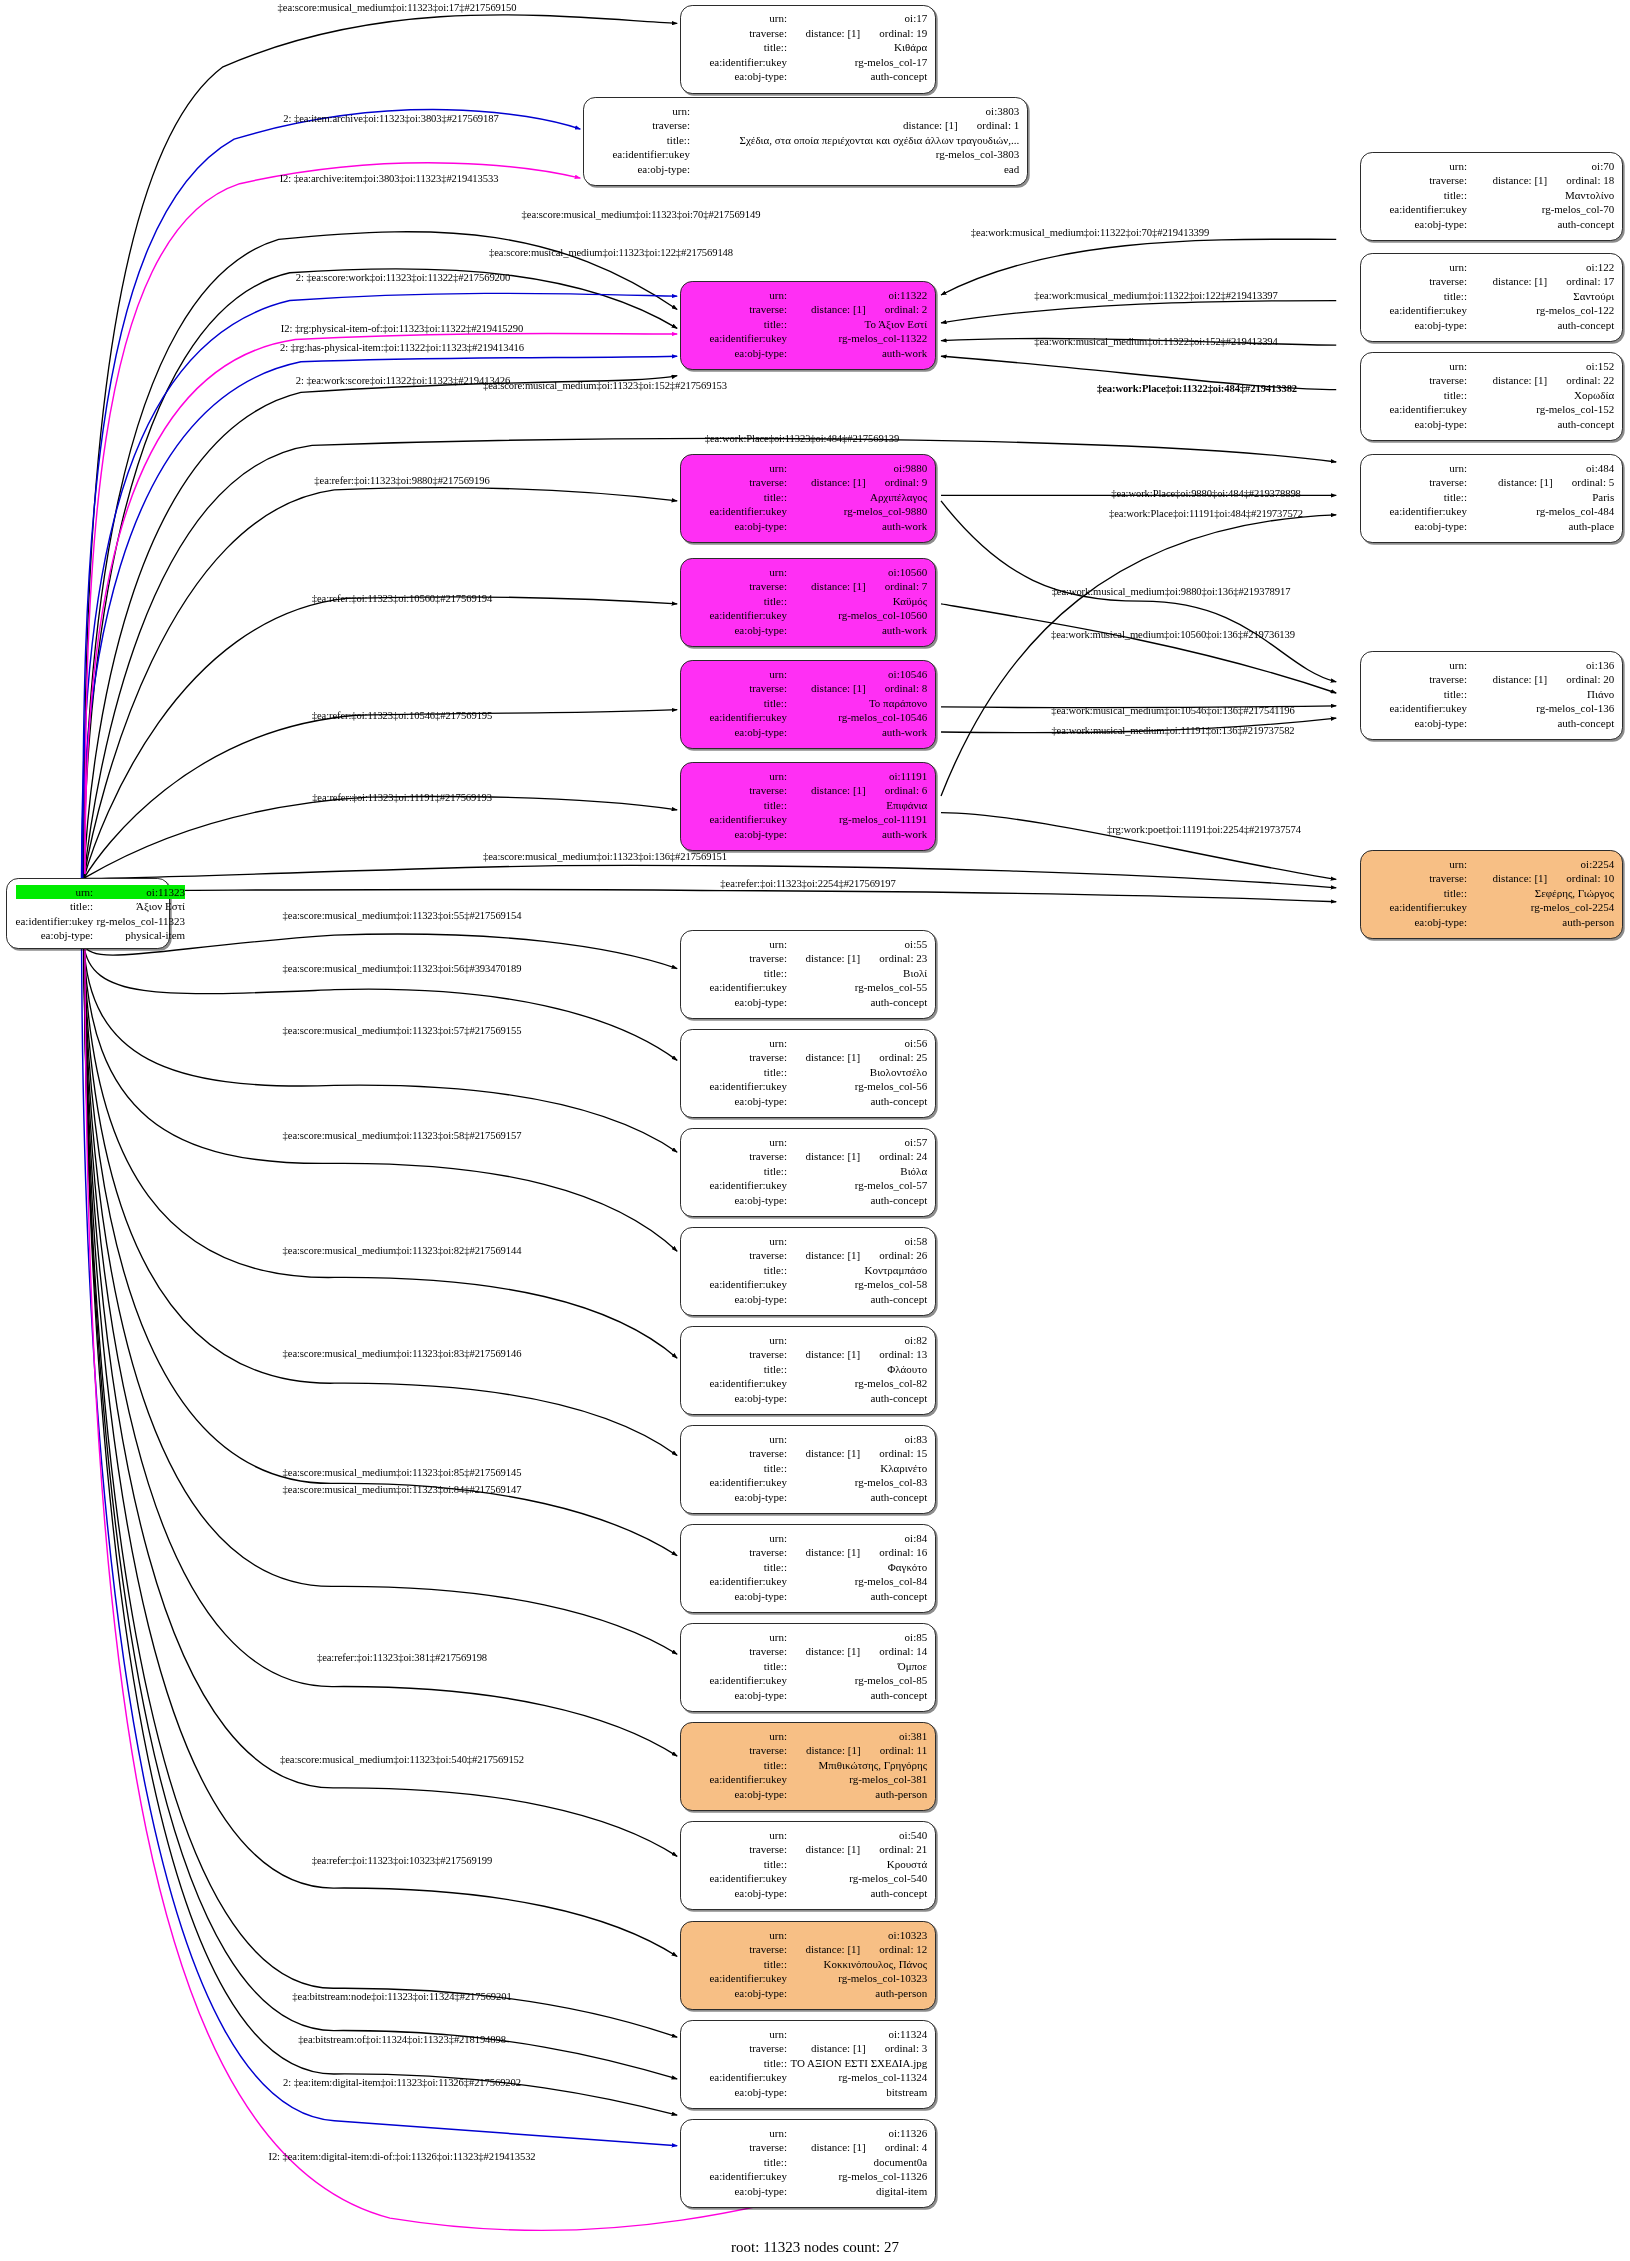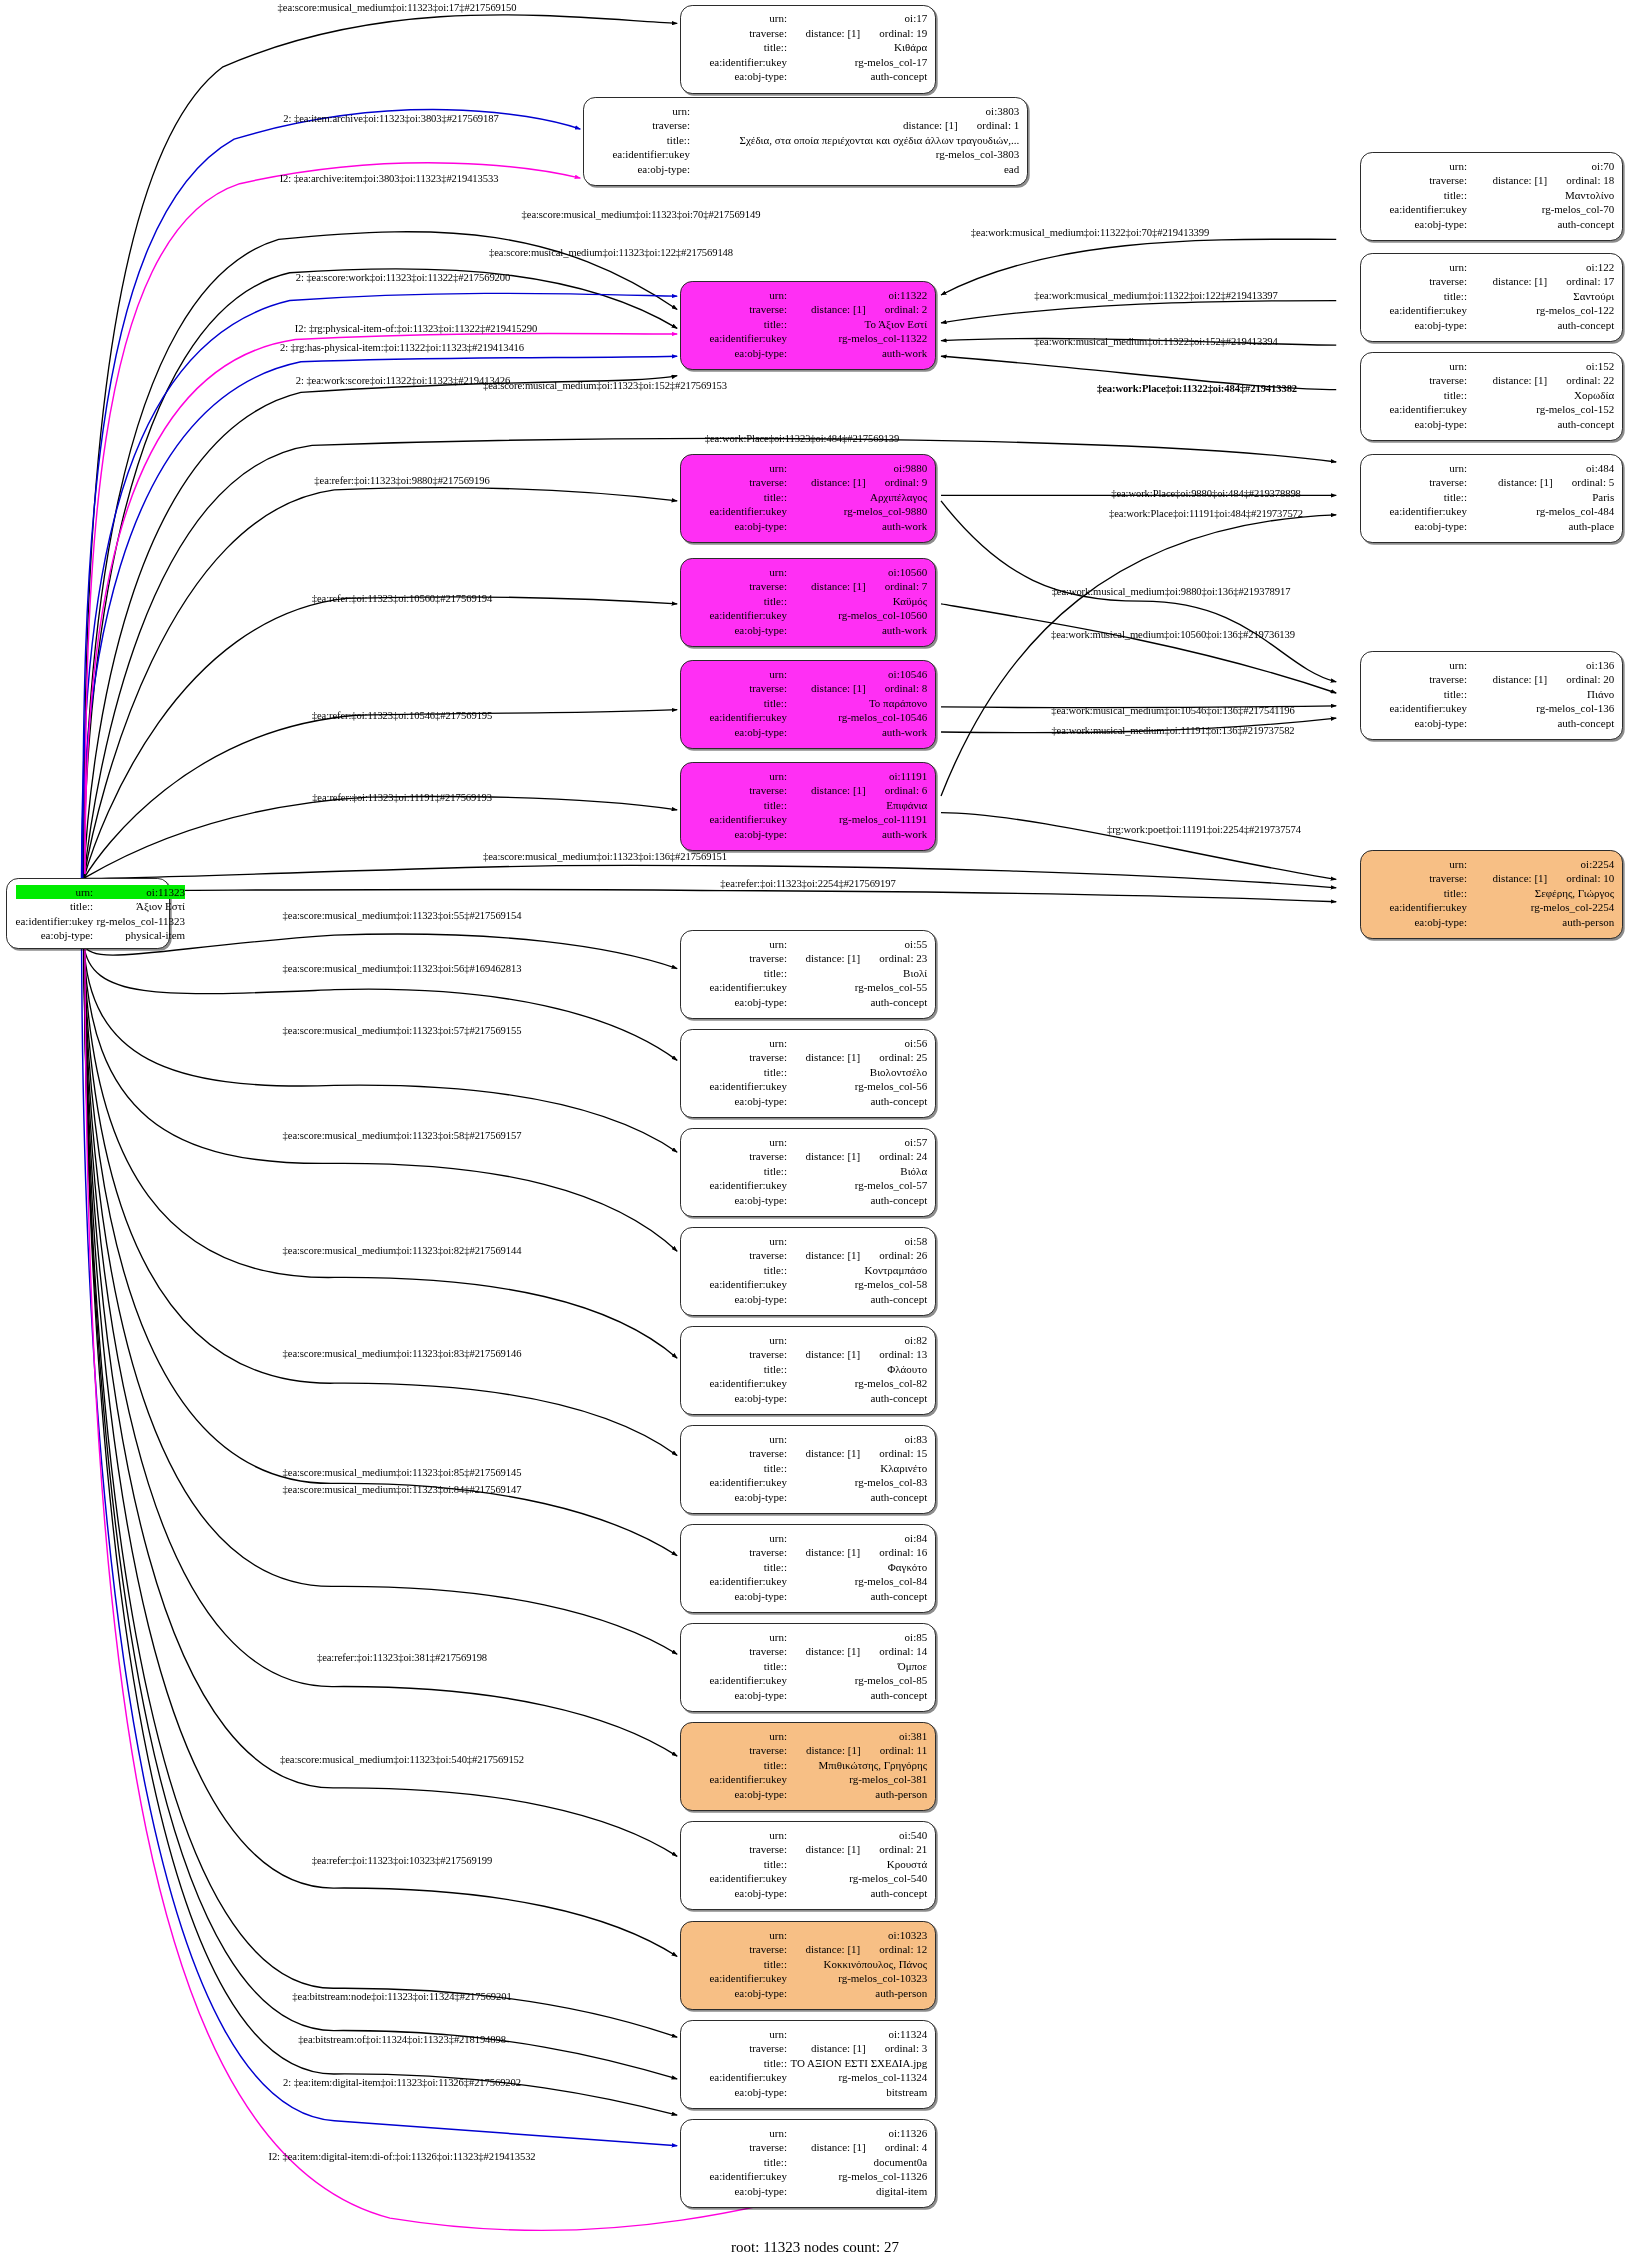--- a/index.html
+++ b/index.html
@@ -797,42 +797,42 @@
 
   <div id="label-layer">
       <div class="elabel" style="left: 397px; top: 6.7px; font-family: Liberation Serif, serif;">‡ea:score:musical_medium‡oi:11323‡oi:17‡#217569150</div>
       <div class="elabel" style="left: 391px; top: 118px;">2: ‡ea:item:archive‡oi:11323‡oi:3803‡#217569187</div>
       <div class="elabel" style="left: 389px; top: 178px;">I2: ‡ea:archive:item‡oi:3803‡oi:11323‡#219413533</div>
       <div class="elabel" style="left: 641px; top: 214px;">‡ea:score:musical_medium‡oi:11323‡oi:70‡#217569149</div>
       <div class="elabel" style="left: 1090px; top: 232px;">‡ea:work:musical_medium‡oi:11322‡oi:70‡#219413399</div>
       <div class="elabel" style="left: 611px; top: 252px;">‡ea:score:musical_medium‡oi:11323‡oi:122‡#217569148</div>
       <div class="elabel" style="left: 403px; top: 277px;">2: ‡ea:score:work‡oi:11323‡oi:11322‡#217569200</div>
       <div class="elabel" style="left: 1156px; top: 295px;">‡ea:work:musical_medium‡oi:11322‡oi:122‡#219413397</div>
-      <div class="elabel" style="left: 416px; top: 328px;">I2: ‡rg:physical-item-of:‡oi:11323‡oi:11322‡#219415290</div>
+      <div class="elabel" style="left: 402px; top: 328px;">I2: ‡rg:physical-item-of:‡oi:11323‡oi:11322‡#219415290</div>
       <div class="elabel" style="left: 402px; top: 347px;">2: ‡rg:has-physical-item:‡oi:11322‡oi:11323‡#219413416</div>
       <div class="elabel" style="left: 1156px; top: 341px;">‡ea:work:musical_medium‡oi:11322‡oi:152‡#219413394</div>
       <div class="elabel" style="left: 403px; top: 380px;">2: ‡ea:work:score‡oi:11322‡oi:11323‡#219413426</div>
       <div class="elabel" style="left: 605px; top: 385px;">‡ea:score:musical_medium‡oi:11323‡oi:152‡#217569153</div>
       <div class="elabel" style="left: 1197px; top: 388px; font-weight: bold;">‡ea:work:Place‡oi:11322‡oi:484‡#219413382</div>
       <div class="elabel" style="left: 802px; top: 438px;">‡ea:work:Place‡oi:11323‡oi:484‡#217569139</div>
       <div class="elabel" style="left: 402px; top: 480px;">‡ea:refer:‡oi:11323‡oi:9880‡#217569196</div>
       <div class="elabel" style="left: 1206px; top: 493px;">‡ea:work:Place‡oi:9880‡oi:484‡#219378898</div>
       <div class="elabel" style="left: 1206px; top: 513px;">‡ea:work:Place‡oi:11191‡oi:484‡#219737572</div>
       <div class="elabel" style="left: 1171px; top: 591px;">‡ea:work:musical_medium‡oi:9880‡oi:136‡#219378917</div>
       <div class="elabel" style="left: 402px; top: 598px;">‡ea:refer:‡oi:11323‡oi:10560‡#217569194</div>
       <div class="elabel" style="left: 1173px; top: 634px;">‡ea:work:musical_medium‡oi:10560‡oi:136‡#219736139</div>
       <div class="elabel" style="left: 1173px; top: 710px;">‡ea:work:musical_medium‡oi:10546‡oi:136‡#217541196</div>
       <div class="elabel" style="left: 402px; top: 715px;">‡ea:refer:‡oi:11323‡oi:10546‡#217569195</div>
       <div class="elabel" style="left: 1173px; top: 730px;">‡ea:work:musical_medium‡oi:11191‡oi:136‡#219737582</div>
       <div class="elabel" style="left: 402px; top: 797px;">‡ea:refer:‡oi:11323‡oi:11191‡#217569193</div>
       <div class="elabel" style="left: 1204px; top: 829px;">‡rg:work:poet‡oi:11191‡oi:2254‡#219737574</div>
       <div class="elabel" style="left: 605px; top: 856px;">‡ea:score:musical_medium‡oi:11323‡oi:136‡#217569151</div>
       <div class="elabel" style="left: 808px; top: 883px;">‡ea:refer:‡oi:11323‡oi:2254‡#217569197</div>
       <div class="elabel" style="left: 402px; top: 915px;">‡ea:score:musical_medium‡oi:11323‡oi:55‡#217569154</div>
-      <div class="elabel" style="left: 402px; top: 968px;">‡ea:score:musical_medium‡oi:11323‡oi:56‡#169462813</div>
+      <div class="elabel" style="left: 402px; top: 968px;">‡ea:score:musical_medium‡oi:11323‡oi:56‡#393470189</div>
       <div class="elabel" style="left: 402px; top: 1030px;">‡ea:score:musical_medium‡oi:11323‡oi:57‡#217569155</div>
       <div class="elabel" style="left: 402px; top: 1135px;">‡ea:score:musical_medium‡oi:11323‡oi:58‡#217569157</div>
       <div class="elabel" style="left: 402px; top: 1250px;">‡ea:score:musical_medium‡oi:11323‡oi:82‡#217569144</div>
       <div class="elabel" style="left: 402px; top: 1353px;">‡ea:score:musical_medium‡oi:11323‡oi:83‡#217569146</div>
       <div class="elabel" style="left: 402px; top: 1455px; margin-top: 34px;">‡ea:score:musical_medium‡oi:11323‡oi:84‡#217569147</div>
       <div class="elabel" style="left: 402px; top: 1472px;">‡ea:score:musical_medium‡oi:11323‡oi:85‡#217569145</div>
       <div class="elabel" style="left: 402px; top: 1657px;">‡ea:refer:‡oi:11323‡oi:381‡#217569198</div>
       <div class="elabel" style="left: 402px; top: 1759px;">‡ea:score:musical_medium‡oi:11323‡oi:540‡#217569152</div>
       <div class="elabel" style="left: 402px; top: 1860px;">‡ea:refer:‡oi:11323‡oi:10323‡#217569199</div>
       <div class="elabel" style="left: 402px; top: 1996px;">‡ea:bitstream:node‡oi:11323‡oi:11324‡#217569201</div>

